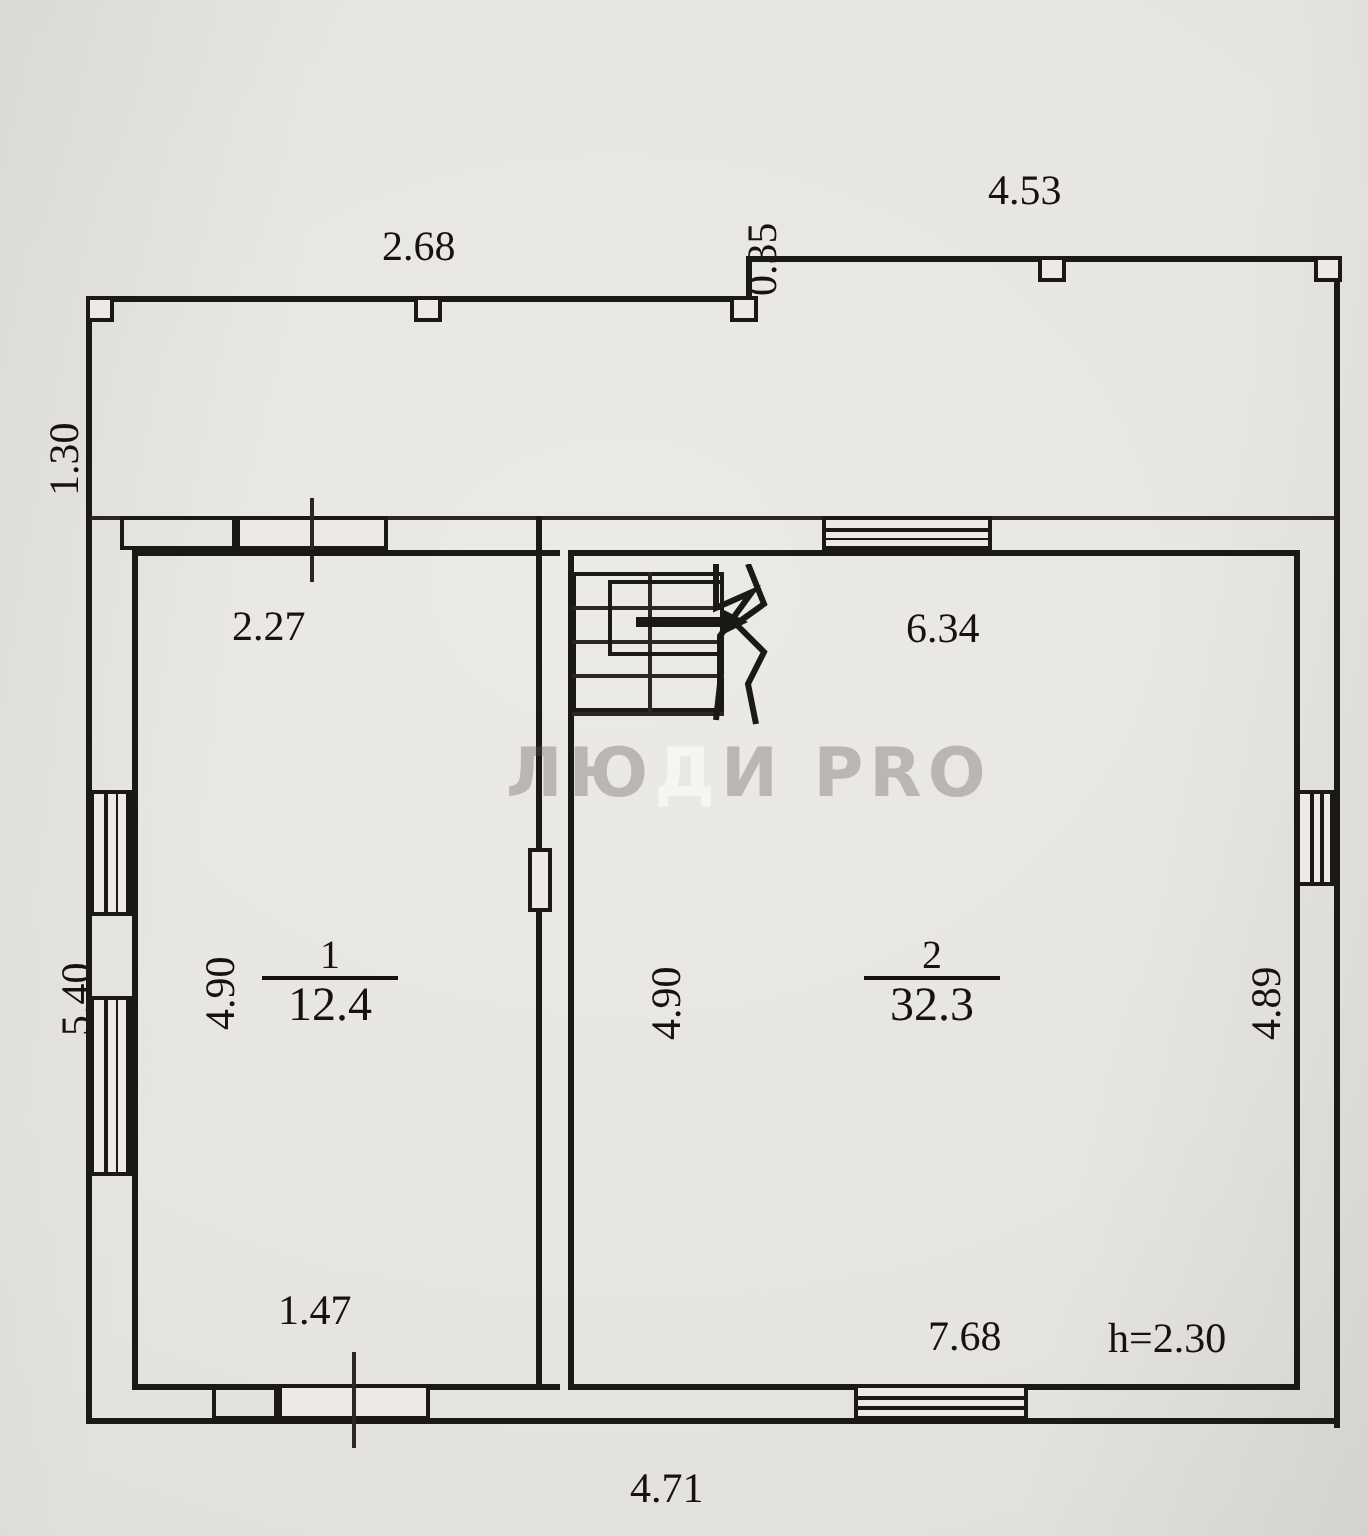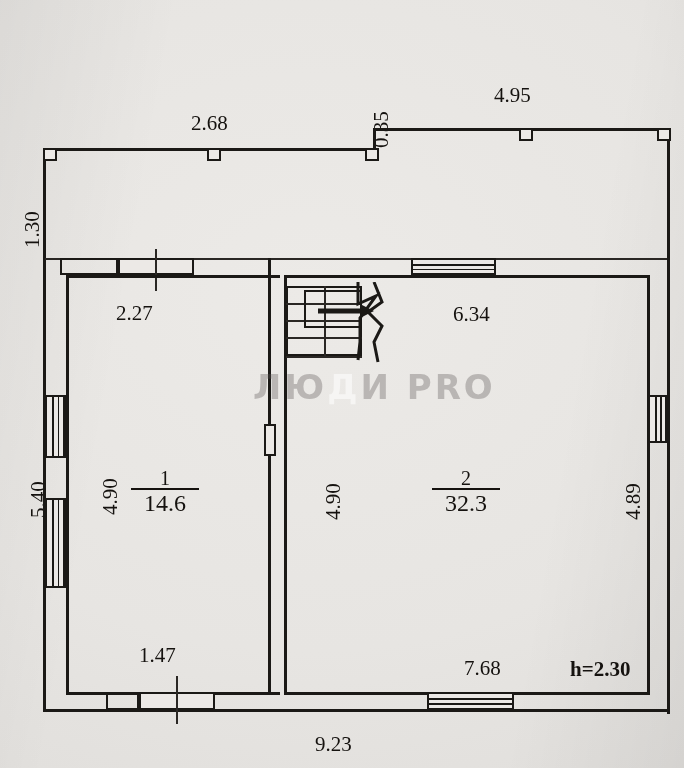--- a/index.html
+++ b/index.html
@@ -83,21 +83,21 @@
 <body>
 
 <div id="paper"></div>
 
 <div id="stage">
 
   <div class="ttl"></div>
 
   <div class="lbl" style="left:191px;top:113px;">2.68</div>
   <div class="lbl rot" style="left:371px;top:148px;">0.35</div>
-  <div class="lbl" style="left:494px;top:85px;">4.95</div>
+  <div class="lbl" style="left:494px;top:85px;">4.53</div>
 
   <div class="lbl rot" style="left:22px;top:248px;">1.30</div>
   <div class="lbl rot" style="left:28px;top:518px;">5.40</div>
   <div class="lbl rot" style="left:100px;top:515px;">4.90</div>
 
   <div class="ln h" style="left:43px;top:148px;width:332px;"></div>
 
   <div class="ln v" style="left:373px;top:128px;height:22px;"></div>
 
   <div class="ln h" style="left:373px;top:128px;width:297px;"></div>
@@ -185,30 +185,30 @@
     <polyline points="6,0 6,22 24,14 8,36 8,60 6,78" fill="none" stroke="#1b1916" stroke-width="3"></polyline>
     <polyline points="22,0 30,20 16,30 30,44 22,60 26,80" fill="none" stroke="#1b1916" stroke-width="3"></polyline>
   </svg>
 
   <div class="lbl" style="left:116px;top:303px;">2.27</div>
   <div class="lbl" style="left:453px;top:304px;">6.34</div>
   <div class="lbl rot" style="left:323px;top:520px;">4.90</div>
   <div class="lbl rot" style="left:623px;top:520px;">4.89</div>
   <div class="lbl" style="left:139px;top:645px;">1.47</div>
   <div class="lbl" style="left:464px;top:658px;">7.68</div>
-  <div class="lbl" style="left:570px;top:659px;font-weight:700;">h=2.30</div>
+  <div class="lbl" style="left:554px;top:659px;font-weight:400;">h=2.30</div>
 
   <div class="area" style="left:131px;top:468px;width:68px;">
     <span class="num">1</span>
-    <span class="val">14.6</span>
+    <span class="val">12.4</span>
   </div>
   <div class="area" style="left:432px;top:468px;width:68px;">
     <span class="num">2</span>
     <span class="val">32.3</span>
   </div>
 
-  <div class="lbl" style="left:315px;top:734px;">9.23</div>
+  <div class="lbl" style="left:315px;top:734px;">4.71</div>
 
   <div class="wm" style="left:253px;top:367px;">
     <span>ЛЮ</span><span class="o">Д</span><span>И PRO</span>
   </div>
 
 </div>
 
 </body></html>

